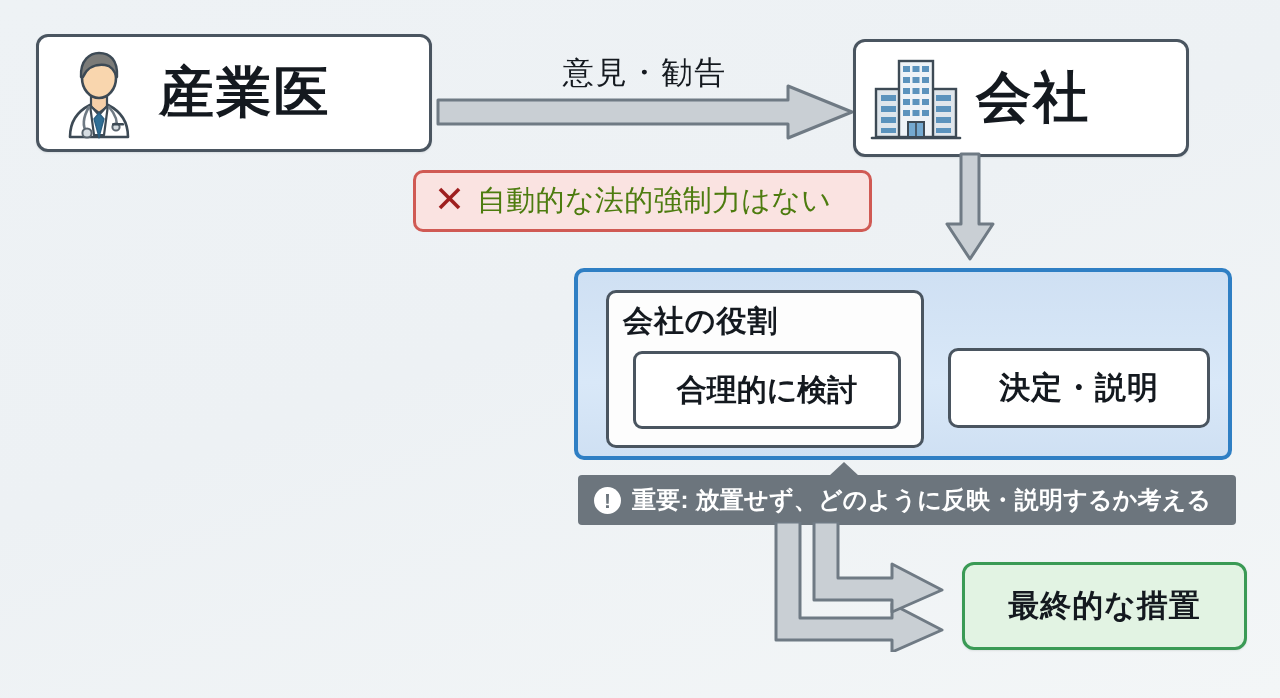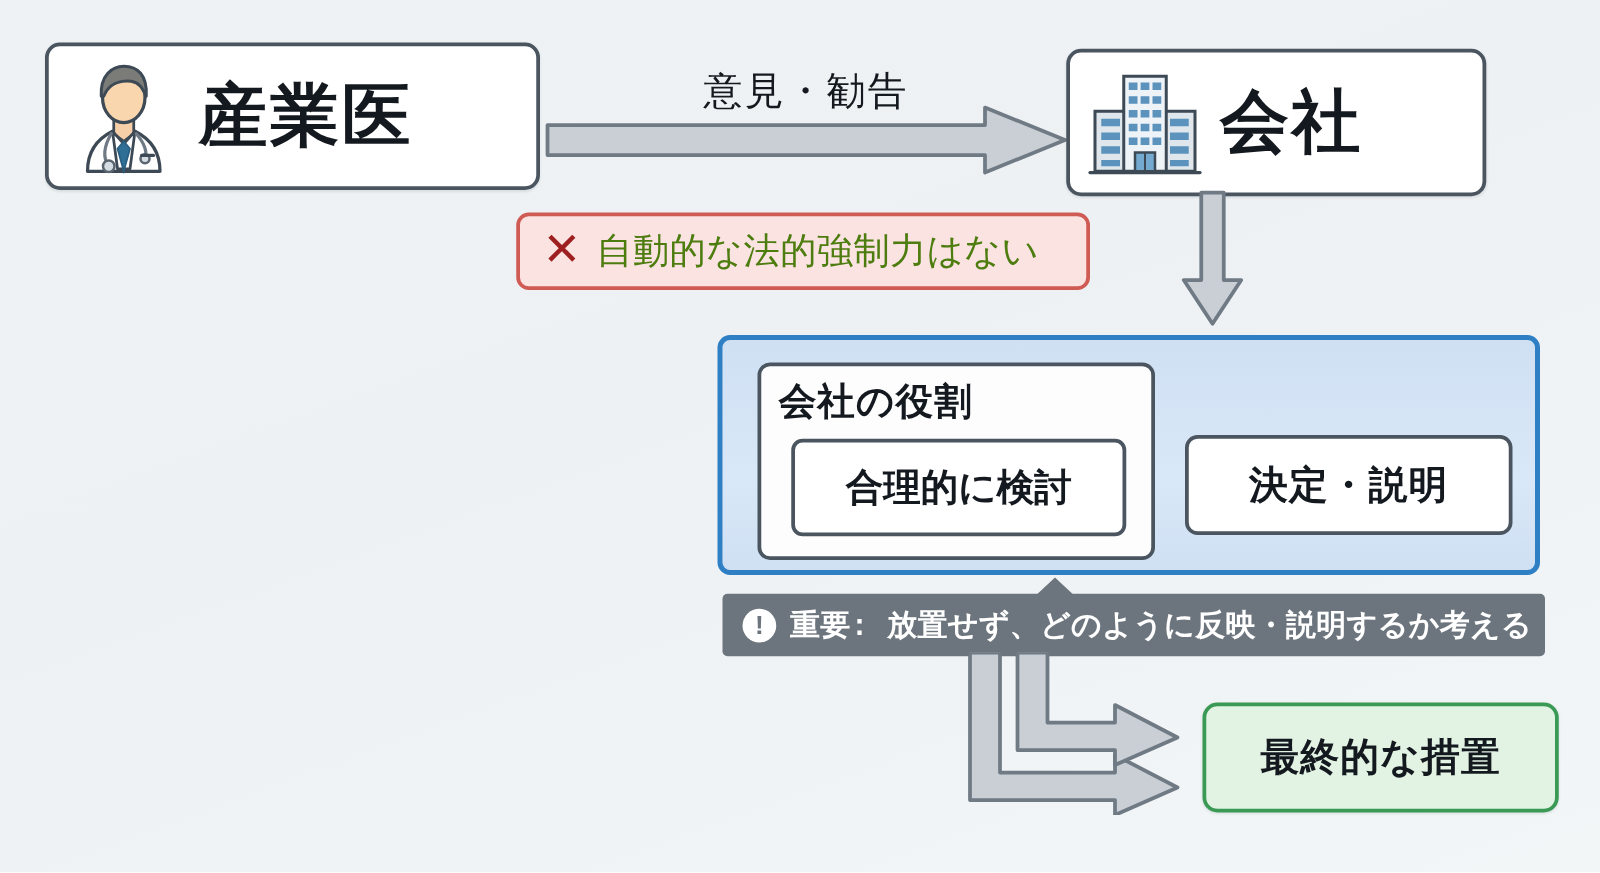--- a/index.html
+++ b/index.html
@@ -130,21 +130,21 @@
     border-bottom: 14px solid #6c757d;
   }
   #exclaim-icon {
     width: 27px; height: 27px; border-radius: 50%;
     background: #ffffff; color: #6c757d;
     font-size: 21px; font-weight: bold; line-height: 27px;
     text-align: center; flex: 0 0 27px;
   }
   #important-text {
     font-size: 24px; font-weight: bold; color: #ffffff;
-    letter-spacing: .01em; white-space: nowrap; font-family: Liberation Mono, monospace;
+    letter-spacing: .01em; white-space: nowrap;
   }
 
   
   #elbow-arrows { left: 770px; top: 522px; width: 220px; height: 130px; }
 
   
   #final-box {
     left: 950px; top: 562px; width: 285px; height: 88px;
     border: 3px solid #3a9a55;
     border-radius: 12px;

